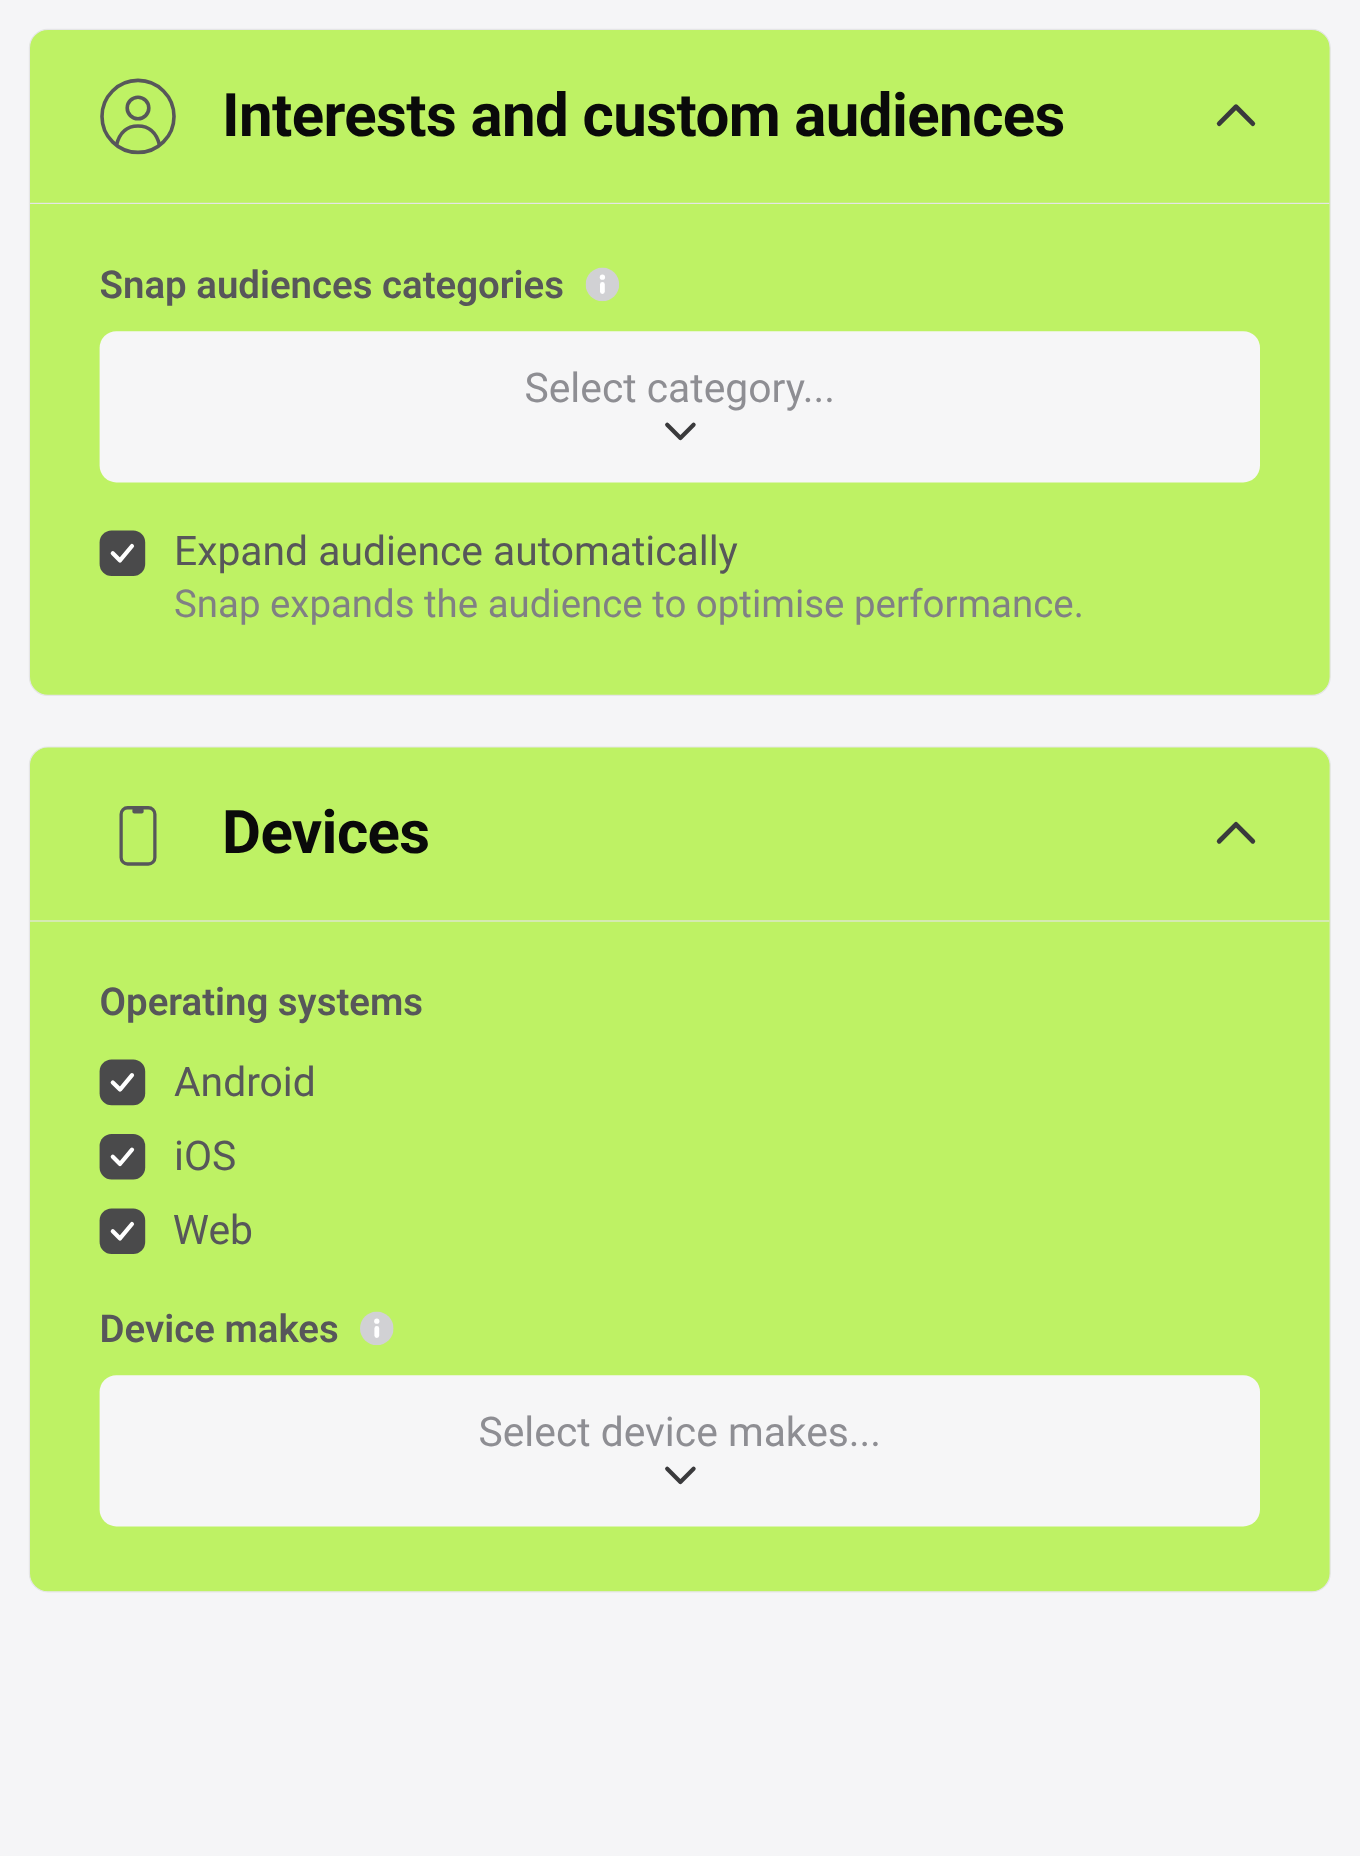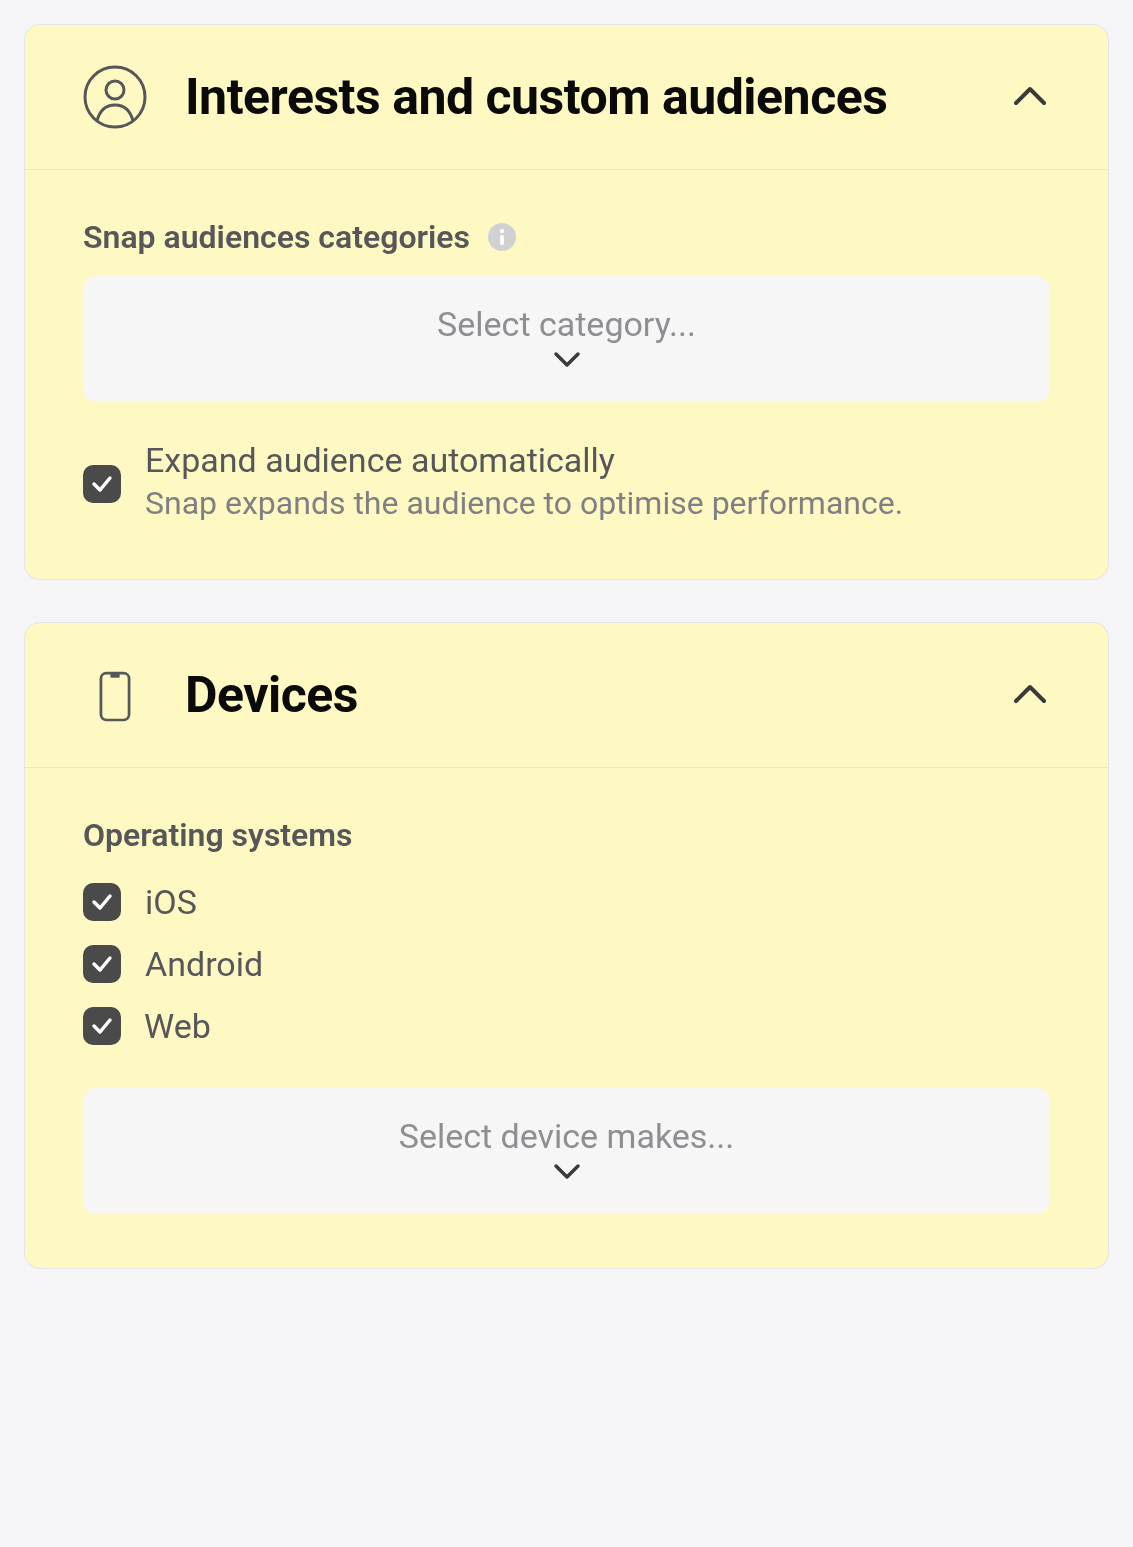--- a/index.html
+++ b/index.html
@@ -7,21 +7,21 @@
       padding: 0;
       box-sizing: border-box;
     }
     body {
       font-family: -apple-system, BlinkMacSystemFont, 'Segoe UI', Roboto, Helvetica, Arial, sans-serif;
       background: #f5f5f7;
       padding: 24px;
       width: 1133px;
     }
     .card {
-      background: #fef9c3;
+      background: #bef264;
       border: 1px solid #e5e5e7;
       border-radius: 16px;
       margin-bottom: 42px;
       overflow: hidden;
     }
     .card-header {
       display: flex;
       align-items: center;
       padding: 40px 58px 40px 58px;
       border-bottom: 1px solid #e5e5e7;
@@ -84,21 +84,21 @@
       font-size: 34px;
       color: #8e8e93;
     }
     .chevron-down {
       width: 30px;
       height: 30px;
       flex-shrink: 0;
     }
     .checkbox-row {
       display: flex;
-      align-items: center;
+      align-items: flex-start;
       gap: 24px;
       margin-bottom: 16px;
     }
     .checkbox-row.align-center {
       align-items: center;
     }
     .checkbox-row:last-child {
       margin-bottom: 0;
     }
     .checkbox {
@@ -225,40 +225,50 @@
     <div class="field-label-row">
       <span class="field-label">Operating systems</span>
     </div>
     <div class="os-list">
       <div class="checkbox-row align-center">
         <div class="checkbox">
           <svg viewBox="0 0 24 24">
               <path d="M 4 12 L 10 18 L 20 6" fill="none" stroke="#ffffff" stroke-width="3.5" stroke-linecap="round" stroke-linejoin="round"></path>
             </svg>
         </div>
-        <span class="os-label">iOS</span>
+        <span class="os-label">Android</span>
       </div>
       <div class="checkbox-row align-center">
         <div class="checkbox">
           <svg viewBox="0 0 24 24">
               <path d="M 4 12 L 10 18 L 20 6" fill="none" stroke="#ffffff" stroke-width="3.5" stroke-linecap="round" stroke-linejoin="round"></path>
             </svg>
         </div>
-        <span class="os-label">Android</span>
+        <span class="os-label">iOS</span>
       </div>
       <div class="checkbox-row align-center">
         <div class="checkbox">
           <svg viewBox="0 0 24 24">
               <path d="M 4 12 L 10 18 L 20 6" fill="none" stroke="#ffffff" stroke-width="3.5" stroke-linecap="round" stroke-linejoin="round"></path>
             </svg>
         </div>
         <span class="os-label">Web</span>
       </div>
     </div>
 
+    <div class="field-label-row section-gap">
+      <span class="field-label">Device makes</span>
+      <span class="info-icon">
+        <svg viewBox="0 0 28 28" width="28" height="28">
+          <circle cx="14" cy="14" r="14" fill="#d1d1d4"></circle>
+          <circle cx="14" cy="8" r="2.2" fill="#ffffff"></circle>
+          <rect x="12" y="12" width="4" height="10" rx="2" fill="#ffffff"></rect>
+        </svg>
+      </span>
+    </div>
     <div class="select-box">
       <span class="select-placeholder">Select device makes...</span>
       <span class="chevron-down">
         <svg viewBox="0 0 30 30" width="30" height="30">
           <path d="M 4 10 L 15 21 L 26 10" fill="none" stroke="#3a3a3c" stroke-width="3.5" stroke-linecap="round" stroke-linejoin="round"></path>
         </svg>
       </span>
     </div>
   </div>
 </div>

